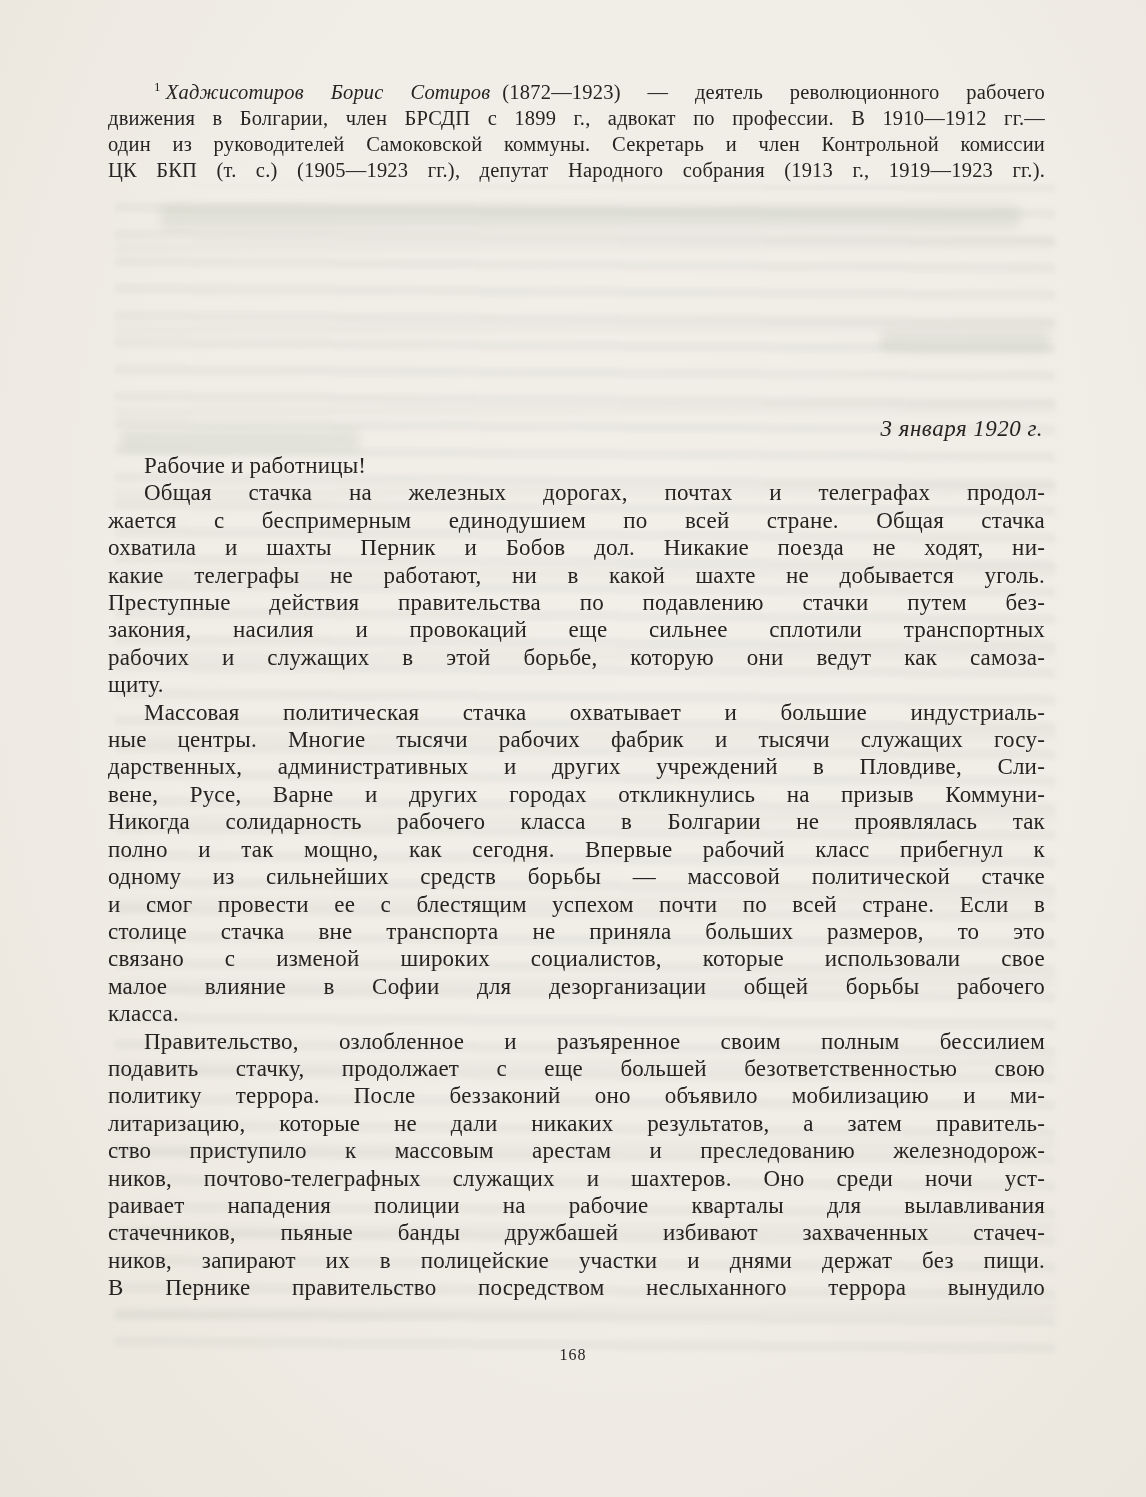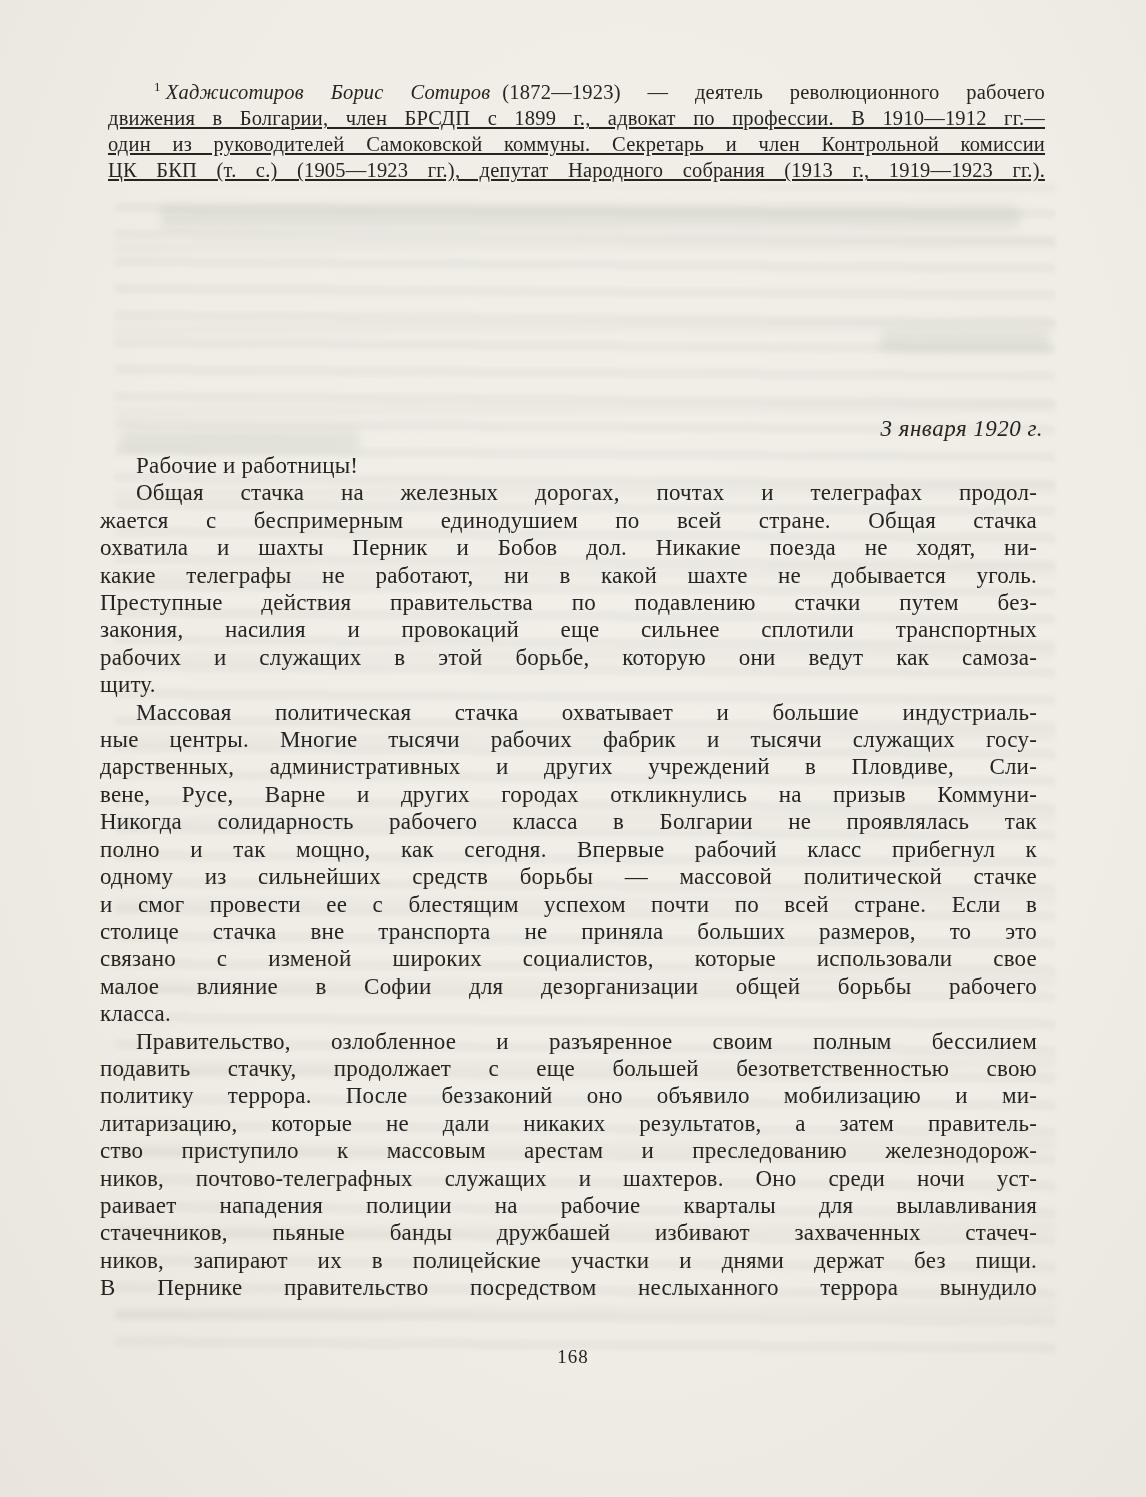--- a/index.html
+++ b/index.html
@@ -28,51 +28,51 @@
   }
   .smudge{position:absolute;filter:blur(5px);background:rgba(112,128,110,0.10);border-radius:8px;pointer-events:none;}
   .smudge.s1{left:160px;top:205px;width:860px;height:24px;}
   .smudge.s2{left:880px;top:330px;width:170px;height:22px;}
   .smudge.s3{left:120px;top:430px;width:240px;height:20px;}
 
   .footnote{
     position:absolute;left:108px;top:74px;width:937px;
     font-size:20.5px;line-height:26.2px;letter-spacing:0.2px;
   }
-  .fn-line{text-align:justify;text-align-last:justify;white-space:nowrap;text-decoration:underline;}
+  .fn-line{text-align:justify;text-align-last:justify;white-space:nowrap;}
   .fn-line{white-space:normal;}
   .fn-line.last{text-align-last:left;}
   .fn-first{text-align:justify;text-align-last:justify;text-indent:46px;}
   .fn-first sup{font-size:13px;margin-right:5px;}
   .fn-author{font-style:italic;}
   .fn-rest{margin-left:12px;}
 
   .title{
     position:absolute;left:103px;top:252px;width:940px;
     text-align:center;font-weight:700;
     font-size:26px;line-height:32.6px;letter-spacing:0.6px;
   }
 
   .dateline{
     position:absolute;right:103px;top:416px;
     font-style:italic;font-size:23px;letter-spacing:0.5px;
   }
 
   .bodytext{
-    position:absolute;left:100px;top:452px;width:937px;
+    position:absolute;left:108px;top:452px;width:937px;
     font-size:23px;line-height:27.4px;letter-spacing:0.2px;
   }
   .salutation{text-indent:36px;}
   .line{text-align:justify;text-align-last:justify;}
   .line.indent{text-indent:36px;}
   .line.last{text-align-last:left;}
 
   .pageno{
     position:absolute;left:0;top:1346px;width:1146px;
-    text-align:center;font-size:19px;letter-spacing:1px;
+    text-align:center;font-size:16px;letter-spacing:1px;
   }
 </style>
 </head>
 <body>
 
 <div class="page">
 
   <div class="bleed"></div>
   <div class="smudge s1"></div>
   <div class="smudge s2"></div>

